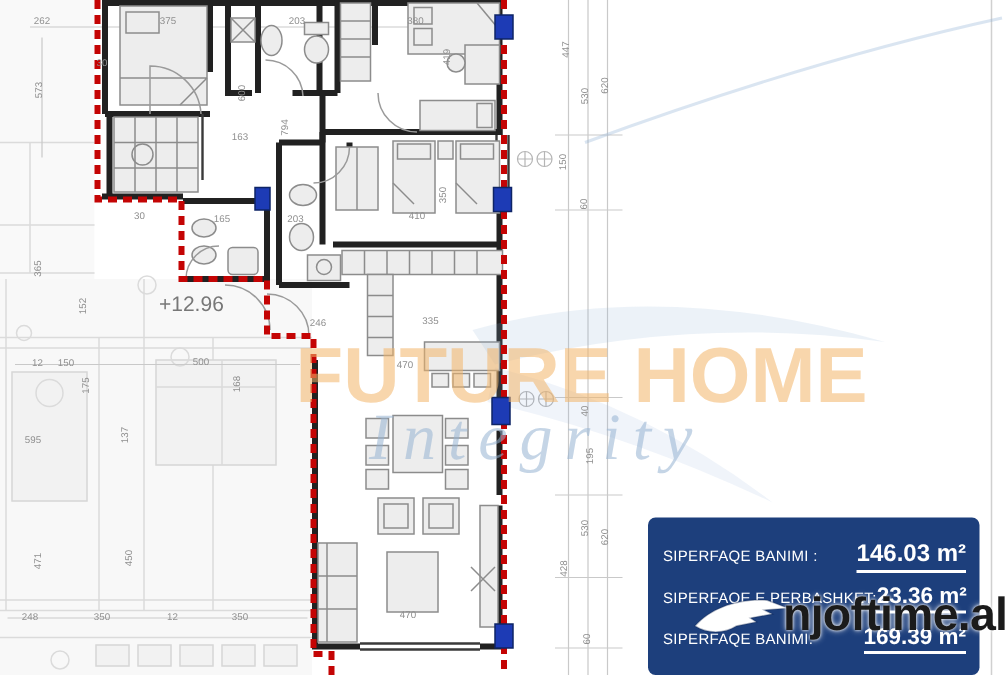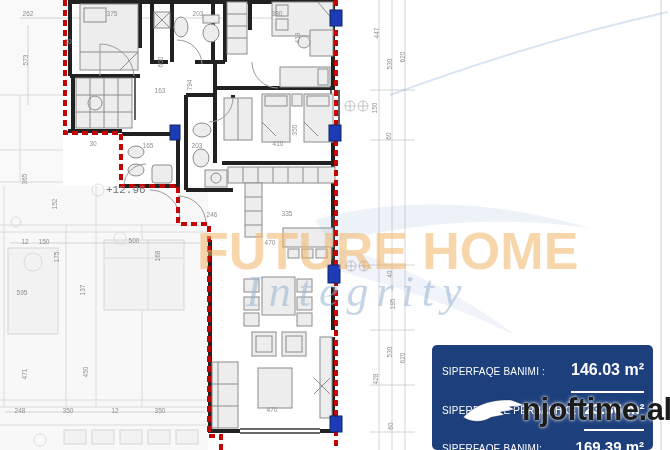--- a/index.html
+++ b/index.html
@@ -22,30 +22,30 @@
   .faded .ln{stroke:#b8b8b8;stroke-width:1;fill:none;}
   .faded .blk{fill:#e7e7e7;stroke:#aeaeae;stroke-width:1;}
   .wm-wing{fill:rgba(140,175,215,.17);}
 
   
   .wm-brand{position:absolute;left:197px;top:221px;font-size:52px;font-weight:800;
             letter-spacing:0;color:rgba(243,181,104,.55);white-space:nowrap;}
   .wm-tagline{position:absolute;left:246px;top:266px;font-size:44px;font-style:italic;
               font-family:"Liberation Serif",serif;letter-spacing:8px;
               color:rgba(150,178,210,.55);white-space:nowrap;}
-  .level{position:absolute;left:106px;top:184px;font-size:11px;color:#777;font-family:Liberation Mono, monospace;}
+  .level{position:absolute;left:106px;top:194px;font-size:14px;color:#777;}
 
   
   .info-box{position:absolute;left:432px;top:345px;width:221px;height:105px;
             background:var(--box-bg,#1d3f7c);border-radius:5px;box-sizing:border-box;
             padding:16px 9px 0 10px;color:var(--box-fg,#ffffff);}
   .info-box .row{display:flex;justify-content:space-between;align-items:baseline;margin-bottom:7px;}
   .info-box .lbl{font-size:10px;letter-spacing:.2px;white-space:nowrap;}
   .info-box .val{font-size:15px;font-weight:700;border-bottom:2px solid #fff;
-                 padding-bottom:12px;white-space:nowrap;}
+                 padding-bottom:1px;white-space:nowrap;}
   .info-box .row:first-child .val{font-size:16px;}
 
   
   .logo{position:absolute;left:462px;top:390px;width:208px;height:46px;text-align:center;}
   .logo .bird{position:absolute;left:0;top:6px;}
   .logo .logo-text{position:absolute;left:60px;top:2px;font-size:31px;font-weight:700;
                    letter-spacing:-.5px;color:#1b1b1b;white-space:nowrap;
                    text-shadow:0 0 2px #fff,0 0 4px rgba(255,255,255,.75);}
 </style>
 </head>

